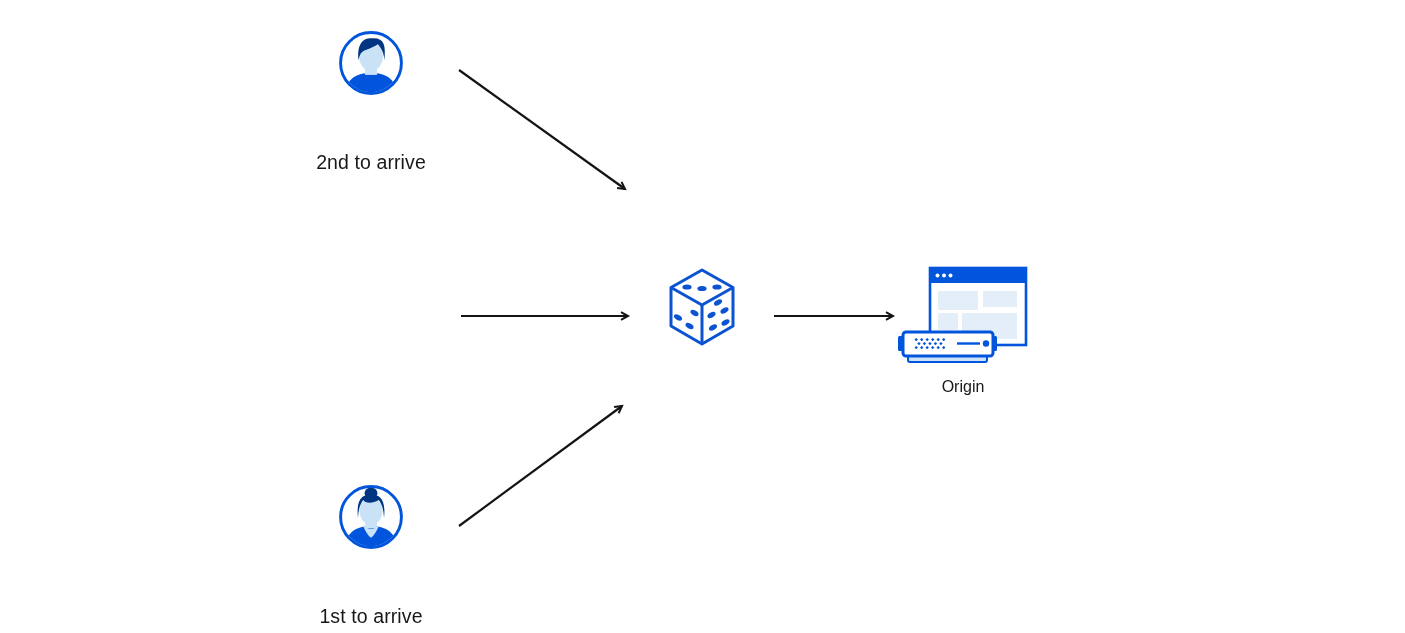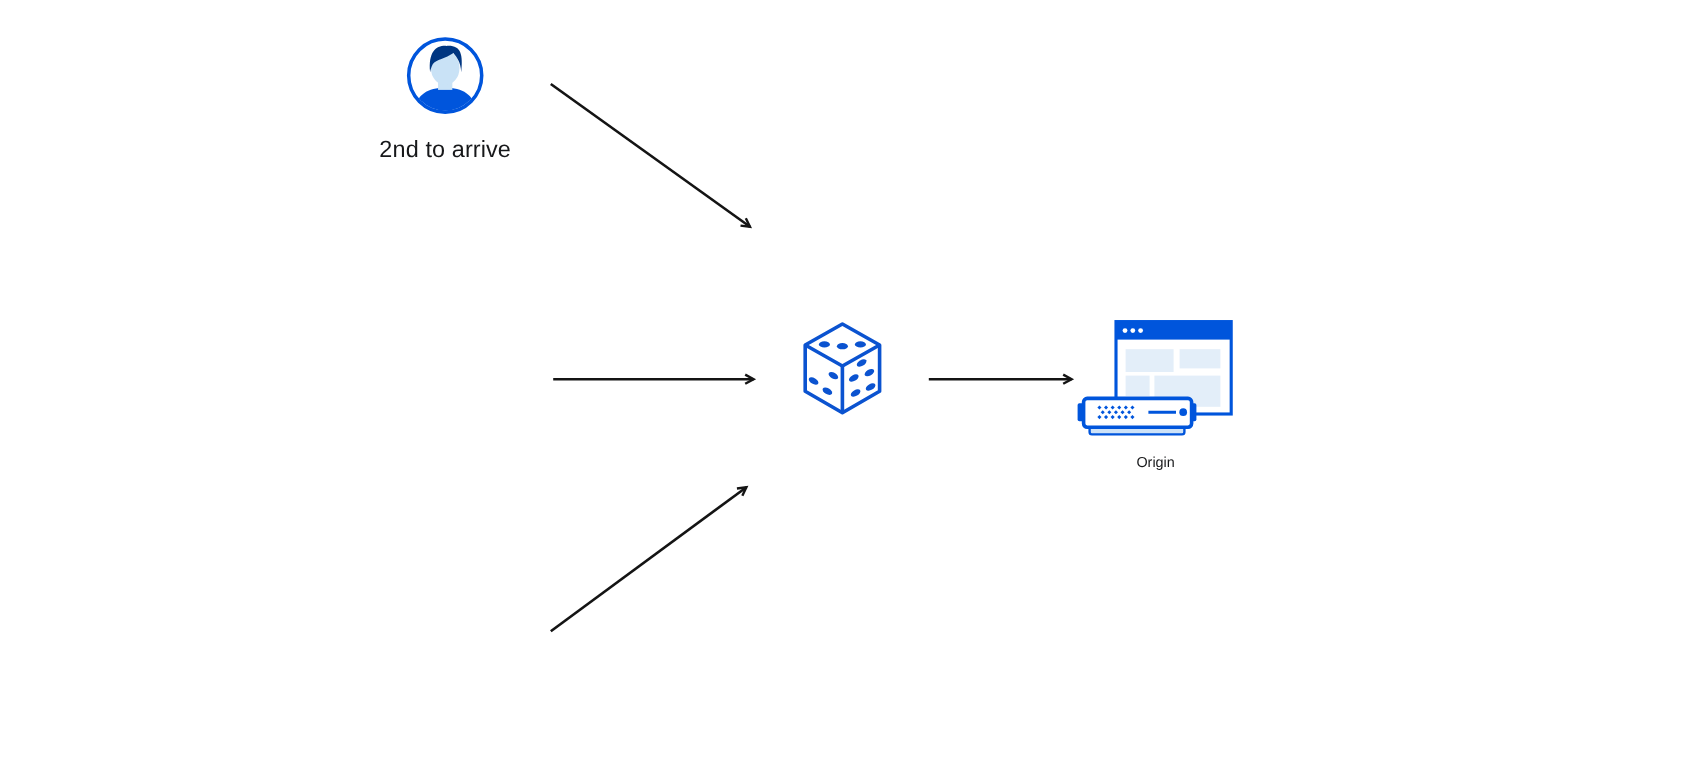--- a/index.html
+++ b/index.html
@@ -26,25 +26,25 @@
   .node-label {
     margin-top: 19px;
     font-size: 19.5px;
     line-height: 1.1;
     color: #17181a;
     letter-spacing: 0.1px;
     white-space: nowrap;
   }
   .origin-label {
     margin-top: 13px;
-    font-size: 12px;
+    font-size: 16px;
     color: #17181a;
     white-space: nowrap;
   }
-  .user-node { width: 160px; }
+  .user-node { width: 160px; gap: 37px; }
   .origin-node { width: 132px; }
 </style>
 </head>
 <body>
 
 <div class="canvas">
 
   <svg class="arrows-layer">
     <defs>
       <marker id="arrowhead" markerUnits="userSpaceOnUse" markerWidth="14" markerHeight="14" refX="8.5" refY="5" orient="auto">
@@ -71,20 +71,42 @@
         <ellipse cx="36" cy="29" rx="13" ry="15.5" fill="#C9E2F6"></ellipse>
         <path d="M22.3,33 C20.5,14 28,8.5 37,9 C50,8 52.5,16 50.6,33
                  C50,23 46.5,19.5 43.5,15.5 C36.5,20.5 27.5,21.5 24.8,25.5
                  C23.5,28 22.6,30.5 22.3,33 Z" fill="#003681"></path>
       </g>
     </svg>
     <div class="node-label">2nd to arrive</div>
   </div>
 
 
+  <div class="node user-node" style="left:291px; top:484px;">
+    <svg viewBox="0 0 72 72" width="66" height="66">
+      <defs>
+          <clipPath id="clipC">
+            <circle cx="36" cy="36" r="31.8"></circle>
+          </clipPath>
+        </defs>
+      <circle cx="36" cy="36" r="33.2" fill="#ffffff" stroke="#0055DC" stroke-width="3.2"></circle>
+      <g clip-path="url(#clipC)">
+        <path d="M8,72 C8,52.5 19,46 36,46 C53,46 64,52.5 64,72 Z" fill="#0055DC"></path>
+        <path d="M27.5,46 C30,52 33,56.5 36,58.5 C39,56.5 42,52 44.5,46
+                 C39,49.5 33,49.5 27.5,46 Z" fill="#C9E2F6"></path>
+        <rect x="29.5" y="36" width="13" height="12" fill="#C9E2F6"></rect>
+        <ellipse cx="36" cy="29.5" rx="12.5" ry="15" fill="#C9E2F6"></ellipse>
+        <ellipse cx="36" cy="10" rx="7" ry="6.2" fill="#003681"></ellipse>
+        <path d="M21.8,37 C19.5,16 27,11.5 36,11.5 C45,11.5 52.5,16 50.2,37
+                 C49.5,25 47,21 44.5,17.5 C38,21.5 30,21.5 27.5,17.5
+                 C25,21 22.5,25 21.8,37 Z" fill="#003681"></path>
+      </g>
+    </svg>
+    <div class="node-label">1st to arrive</div>
+  </div>
 
   <div class="node" style="left:667px; top:266px;">
     <svg viewBox="0 0 70 84" width="70" height="84">
       <g stroke="#0B53D0" stroke-width="3" fill="#ffffff" stroke-linejoin="round">
         <path d="M35,4 L66,21.5 L66,60 L35,78 L4,60 L4,21.5 Z"></path>
         <path d="M4,21.5 L35,39 L66,21.5" fill="none"></path>
         <path d="M35,39 L35,78" fill="none"></path>
       </g>
       <g fill="#0B53D0">
         <ellipse cx="20" cy="21" rx="4.6" ry="2.6"></ellipse>

